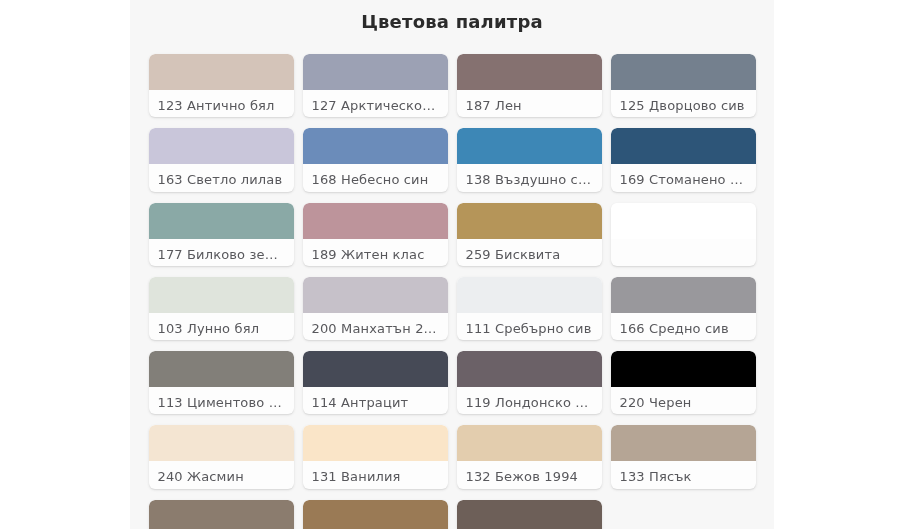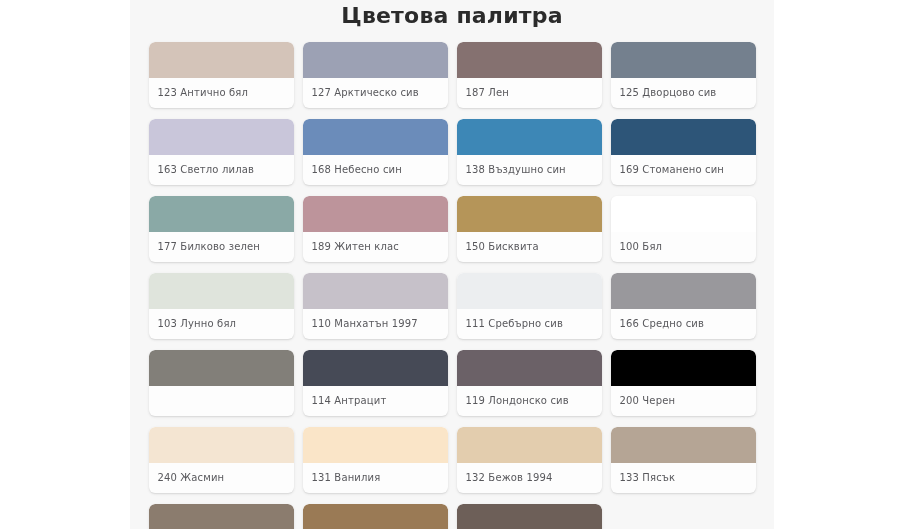--- a/index.html
+++ b/index.html
@@ -24,25 +24,25 @@
     justify-content: center;
   }
   .panel {
     width: 644px;
     min-height: 529px;
     background: #f7f7f7;
     padding: 0 0 14px 0;
     box-sizing: border-box;
   }
   .panel-title {
-    margin: 0;
+    margin: 8px;
     padding: 3px 0 14px 0;
     text-align: center;
     font-family: "DejaVu Sans", "Liberation Sans", sans-serif;
-    font-size: 22px;
+    font-size: 18px;
     font-weight: 700;
     letter-spacing: 0.2px;
     color: #2b2b2b;
   }
   .swatch-grid {
     display: grid;
     grid-template-columns: repeat(4, 145px);
     justify-content: center;
     column-gap: 9px;
     row-gap: 11px;
@@ -57,22 +57,22 @@
   }
   .swatch-color {
     display: block;
     width: 100%;
     height: 36px;
     border-top-left-radius: 6px;
     border-top-right-radius: 6px;
   }
   .swatch-label {
     display: block;
-    padding: 9px 9px 10px 9px;
-    font-size: 10px;
+    padding: 9px 9px 4px 9px;
+    font-size: 13px;
     line-height: 1.1;
     color: #58585c;
     letter-spacing: 0.15px;
     white-space: nowrap;
     overflow: hidden;
     text-overflow: ellipsis;
   }
 </style>
 </head>
 <body>
@@ -116,56 +116,56 @@
         <div class="swatch-card">
           <span class="swatch-color" style="background-color: rgb(138, 169, 166);"></span>
           <span class="swatch-label">177 Билково зелен</span>
         </div>
         <div class="swatch-card">
           <span class="swatch-color" style="background-color: rgb(189, 148, 155);"></span>
           <span class="swatch-label">189 Житен клас</span>
         </div>
         <div class="swatch-card">
           <span class="swatch-color" style="background-color: rgb(181, 149, 89);"></span>
-          <span class="swatch-label">150 Бисквита</span>
+          <span class="swatch-label">259 Бисквита</span>
         </div>
         <div class="swatch-card">
           <span class="swatch-color" style="background-color: rgb(255, 255, 255);"></span>
-          <span class="swatch-label">100 Бял</span>
         </div>
         <div class="swatch-card">
           <span class="swatch-color" style="background-color: rgb(223, 228, 220);"></span>
           <span class="swatch-label">103 Лунно бял</span>
         </div>
         <div class="swatch-card">
           <span class="swatch-color" style="background-color: rgb(198, 193, 201);"></span>
-          <span class="swatch-label">110 Манхатън 1997</span>
+          <span class="swatch-label">200 Манхатън 2000</span>
         </div>
         <div class="swatch-card">
           <span class="swatch-color" style="background-color: rgb(236, 238, 240);"></span>
           <span class="swatch-label">111 Сребърно сив</span>
         </div>
         <div class="swatch-card">
           <span class="swatch-color" style="background-color: rgb(153, 152, 156);"></span>
           <span class="swatch-label">166 Средно сив</span>
         </div>
         <div class="swatch-card">
           <span class="swatch-color" style="background-color: rgb(130, 127, 121);"></span>
+          <span class="swatch-label">113 Циментово сив</span>
         </div>
         <div class="swatch-card">
           <span class="swatch-color" style="background-color: rgb(70, 74, 86);"></span>
           <span class="swatch-label">114 Антрацит</span>
         </div>
         <div class="swatch-card">
           <span class="swatch-color" style="background-color: rgb(107, 97, 103);"></span>
           <span class="swatch-label">119 Лондонско сив</span>
         </div>
         <div class="swatch-card">
           <span class="swatch-color" style="background-color: rgb(0, 0, 0);"></span>
-          <span class="swatch-label">200 Черен</span>
+          <span class="swatch-label">220 Черен</span>
         </div>
         <div class="swatch-card">
           <span class="swatch-color" style="background-color: rgb(244, 229, 210);"></span>
           <span class="swatch-label">240 Жасмин</span>
         </div>
         <div class="swatch-card">
           <span class="swatch-color" style="background-color: rgb(250, 229, 200);"></span>
           <span class="swatch-label">131 Ванилия</span>
         </div>
         <div class="swatch-card">

